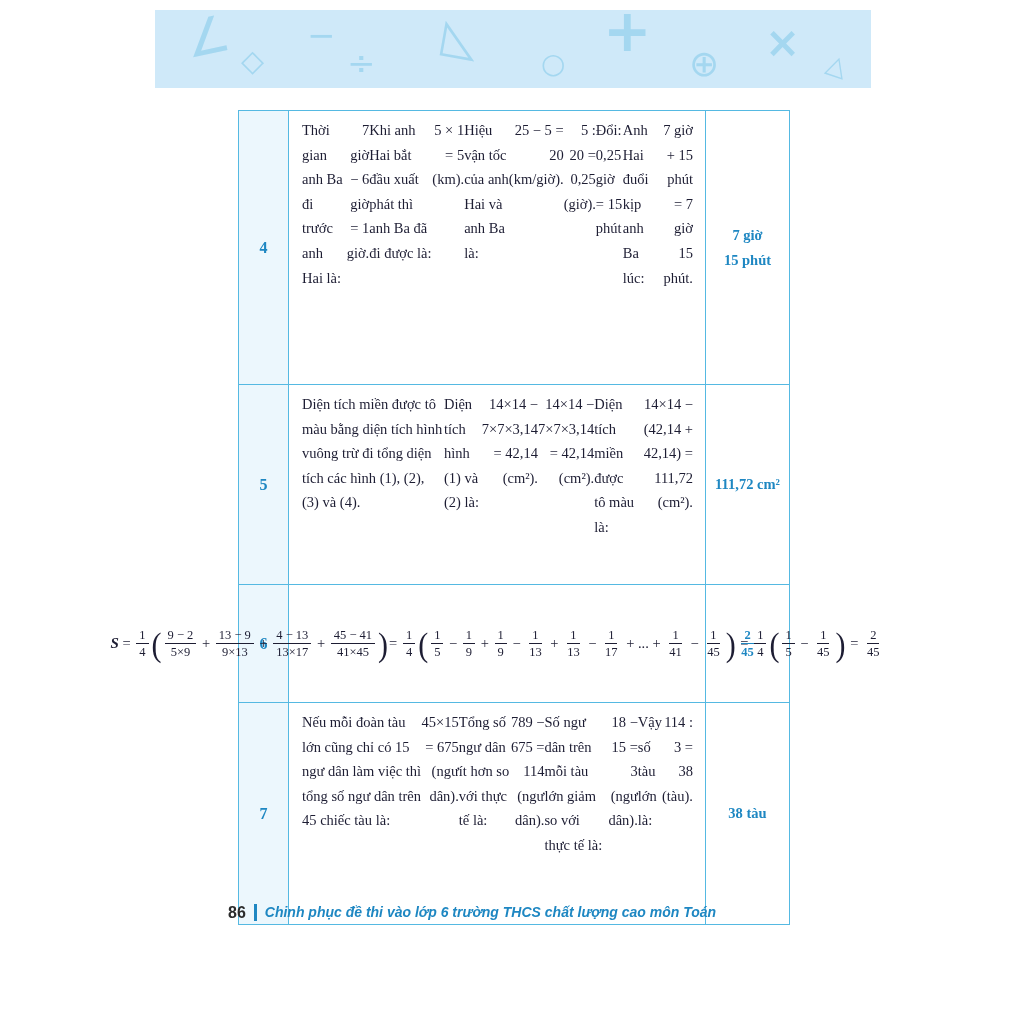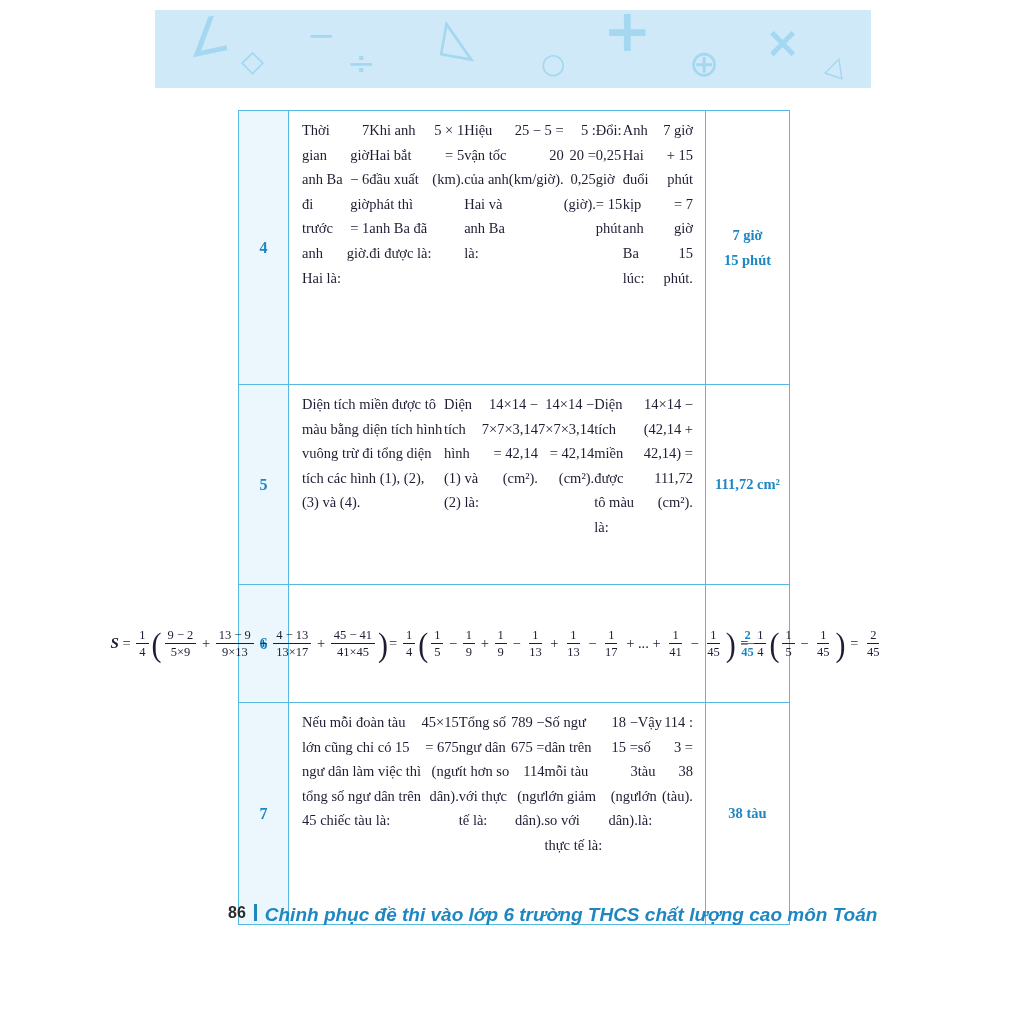--- a/index.html
+++ b/index.html
@@ -68,21 +68,21 @@
   .answer-frac { font-size:13.5px; font-weight:bold; }
 
   
   .footer {
     position:absolute; left:228px; top:904px; height:20px;
     display:flex; align-items:flex-start; gap:8px;
     font-family:"Liberation Sans", sans-serif;
   }
   .page-num { font-weight:bold; font-size:16px; color:#2b2b2b; }
   .fsep { width:3px; height:17px; background:#1e87c2; }
-  .ftitle { font-style:italic; font-weight:bold; font-size:19px; color:#1e87c2; }
+  .ftitle { font-style:italic; font-weight:bold; font-size:14px; color:#1e87c2; }
 </style>
 </head>
 <body>
 
 <div>
 
   <div class="banner">
     <span class="bicon" style="left:30px; top:2px; font-size:50px; transform:rotate(-12deg);">∠</span>
     <span class="bicon" style="left:152px; top:8px; font-size:34px;">−</span>
     <span class="bicon" style="left:86px; top:36px; font-size:30px;">◇</span>

